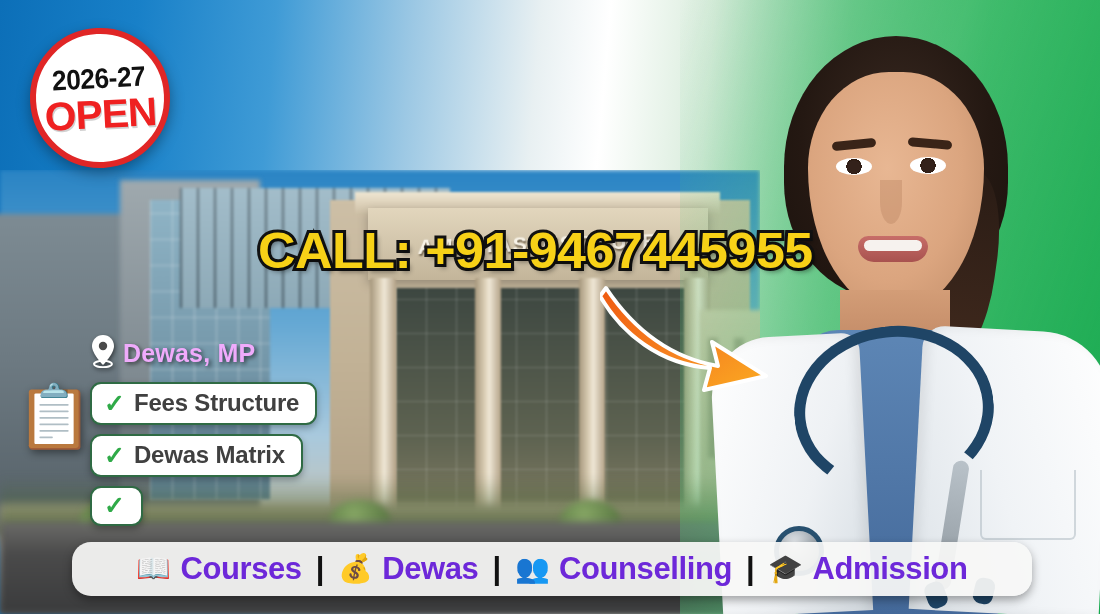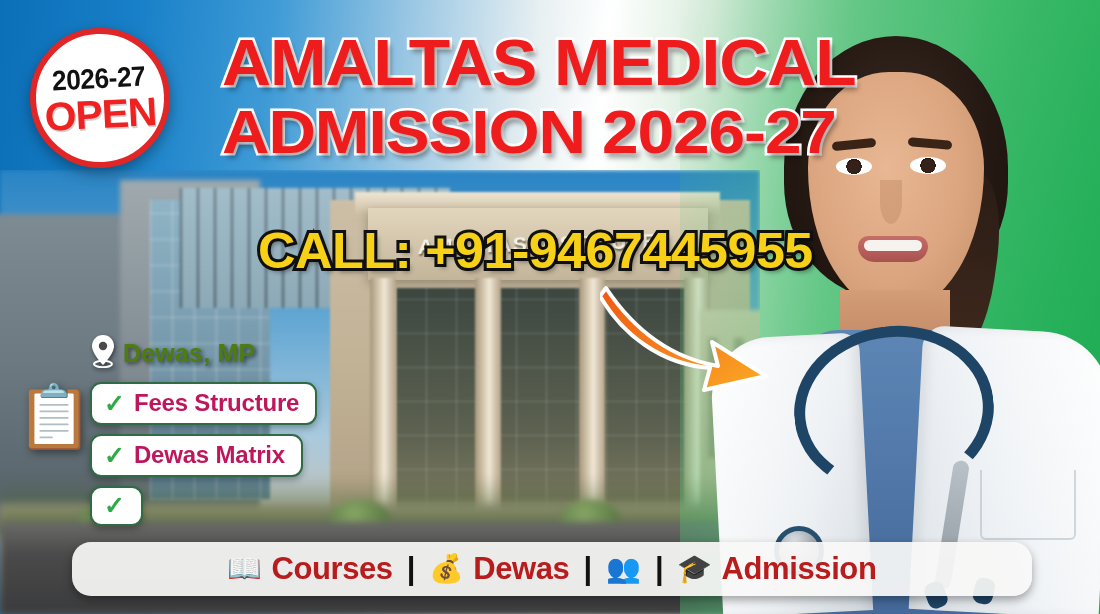--- a/index.html
+++ b/index.html
@@ -264,51 +264,51 @@
 
   
   .arrow{ position:absolute; left:600px; top:284px; width:180px; height:110px; }
 
   
   .loc{
     position:absolute; left:90px; top:334px; display:flex; align-items:center; gap:7px;
   }
   .loc .pin{ filter:drop-shadow(1px 2px 2px rgba(0,0,0,.55)); }
   .loc .txt{
-    color:#4d7c0f; font-weight:700; font-size:25px; letter-spacing:.2px;
+    color:#f0abfc; font-weight:700; font-size:25px; letter-spacing:.2px;
     text-shadow:2px 2px 4px rgba(0,0,0,.6);
   }
 
   
   .pills{ position:absolute; left:90px; top:382px; }
   .pill{
     display:flex; align-items:center; gap:9px;
     background:#fff; border:2px solid #2f6b44; border-radius:11px;
     padding:5px 16px 6px 12px; margin-bottom:9px;
     box-shadow:0 3px 7px rgba(0,0,0,.3);
     width:max-content;
   }
   .pill .tick{ color:#2faa48; font-size:25px; font-weight:700; line-height:1; }
-  .pill .lbl{ color:#be185d; font-weight:700; font-size:24px; letter-spacing:-.2px; }
+  .pill .lbl{ color:#404040; font-weight:700; font-size:24px; letter-spacing:-.2px; }
 
   
   .clipboard{ position:absolute; left:16px; top:386px; font-size:62px; line-height:1;
     filter:drop-shadow(2px 3px 4px rgba(0,0,0,.45)); }
 
   
   .bottombar{
     position:absolute; left:72px; top:542px; width:960px; height:54px;
     background:rgba(248,248,246,.93); border-radius:19px;
     box-shadow:0 4px 10px rgba(0,0,0,.35);
     display:flex; align-items:center; justify-content:center; gap:0;
     padding:0 18px;
   }
   .bb-item{ display:flex; align-items:center; gap:9px; }
   .bb-item .ico{ font-size:28px; line-height:1; }
-  .bb-item .lbl{ font-size:31px; font-weight:700; color:#b91c1c; letter-spacing:-.4px;text-align:right; }
+  .bb-item .lbl{ font-size:31px; font-weight:700; color:#6d28d9; letter-spacing:-.4px;text-align:right; }
   .bb-sep{ font-size:31px; font-weight:700; color:#111; margin:0 14px; }
 </style>
 </head>
 <body>
 
 <div class="banner">
 
   <div class="bg-gradient"></div>
 
   <div class="campus">
@@ -362,24 +362,20 @@
       <div class="ear a"></div>
       <div class="ear b"></div>
     </div>
   </div>
 
   <div class="badge">
     <div class="yr">2026-27</div>
     <div class="open">OPEN</div>
   </div>
 
-  <div class="headline">
-    <span class="hl">AMALTAS MEDICAL</span>
-    <span class="hl hl2">ADMISSION 2026-27</span>
-  </div>
 
   <div class="phone">CALL: +91-9467445955</div>
 
   <div class="arrow">
     <svg width="180" height="110" viewBox="0 0 180 110">
       <defs>
         <linearGradient id="ag" x1="0" y1="0" x2="1" y2="1">
           <stop offset="0%" stop-color="#ef5a11"></stop>
           <stop offset="55%" stop-color="#f6821f"></stop>
           <stop offset="100%" stop-color="#fbab22"></stop>
@@ -422,20 +418,21 @@
       <span class="lbl">Courses</span>
     </div>
     <span class="bb-sep">|</span>
     <div class="bb-item">
       <span class="ico">💰</span>
       <span class="lbl">Dewas</span>
     </div>
     <span class="bb-sep">|</span>
     <div class="bb-item">
       <span class="ico">👥</span>
+      <span class="lbl">Counselling</span>
     </div>
     <span class="bb-sep">|</span>
     <div class="bb-item">
       <span class="ico">🎓</span>
       <span class="lbl">Admission</span>
     </div>
   </div>
 
 </div>
 

